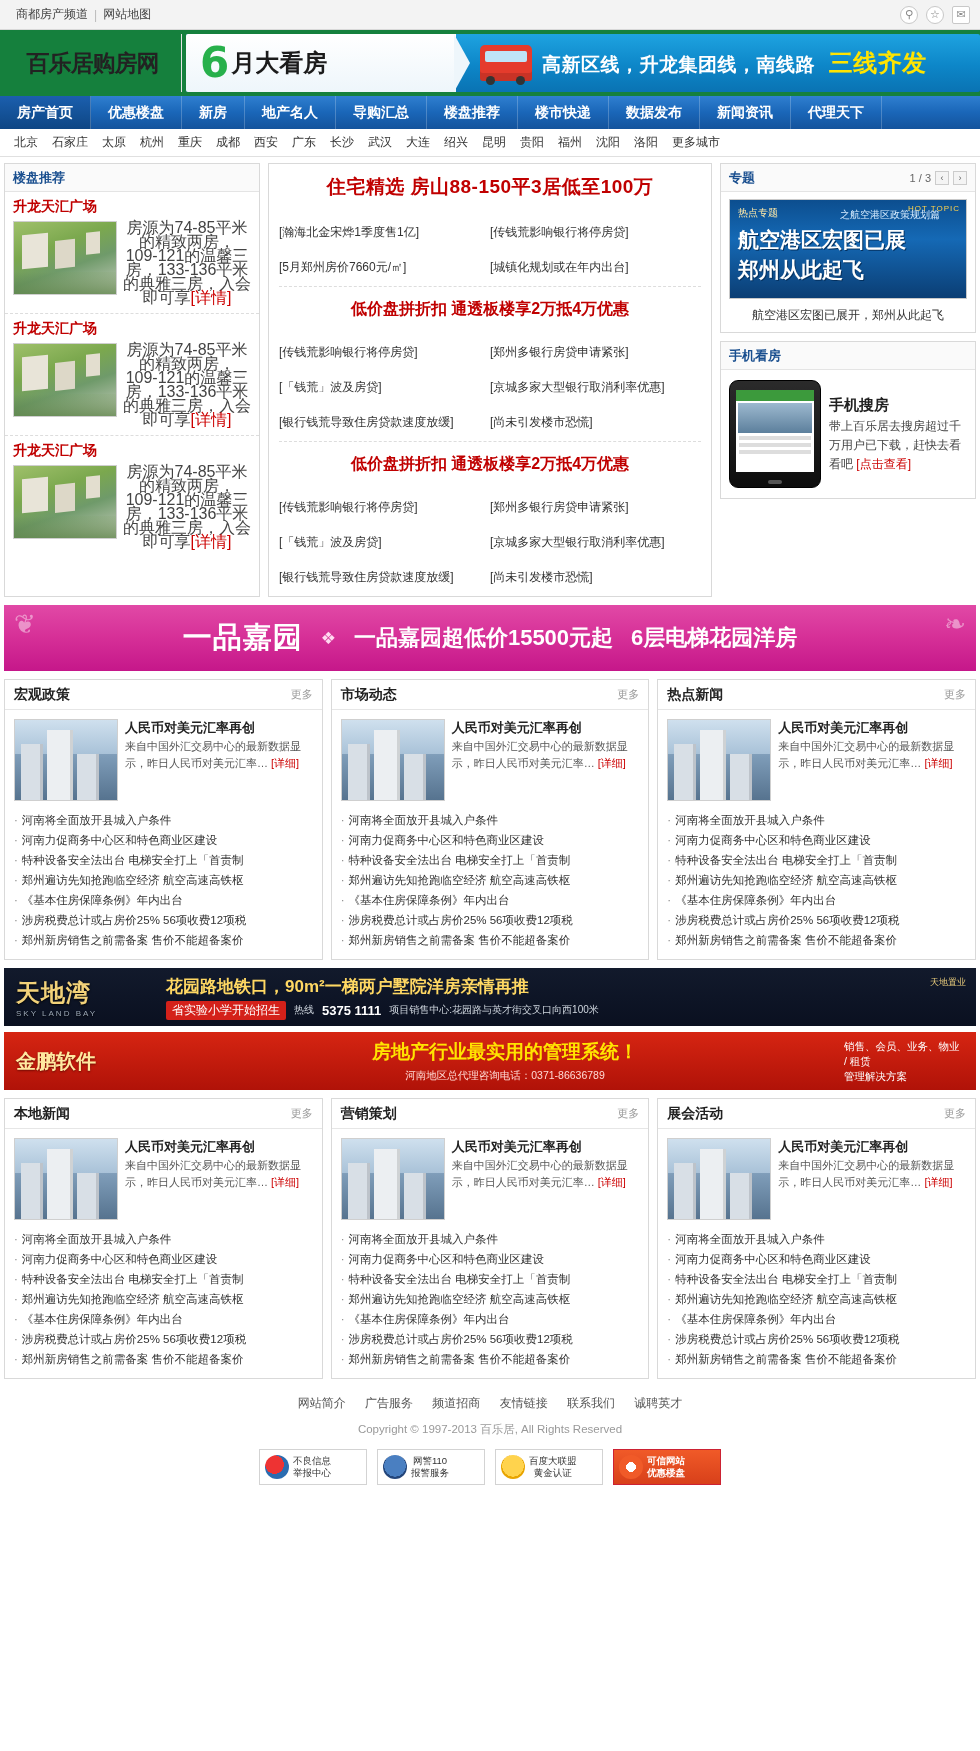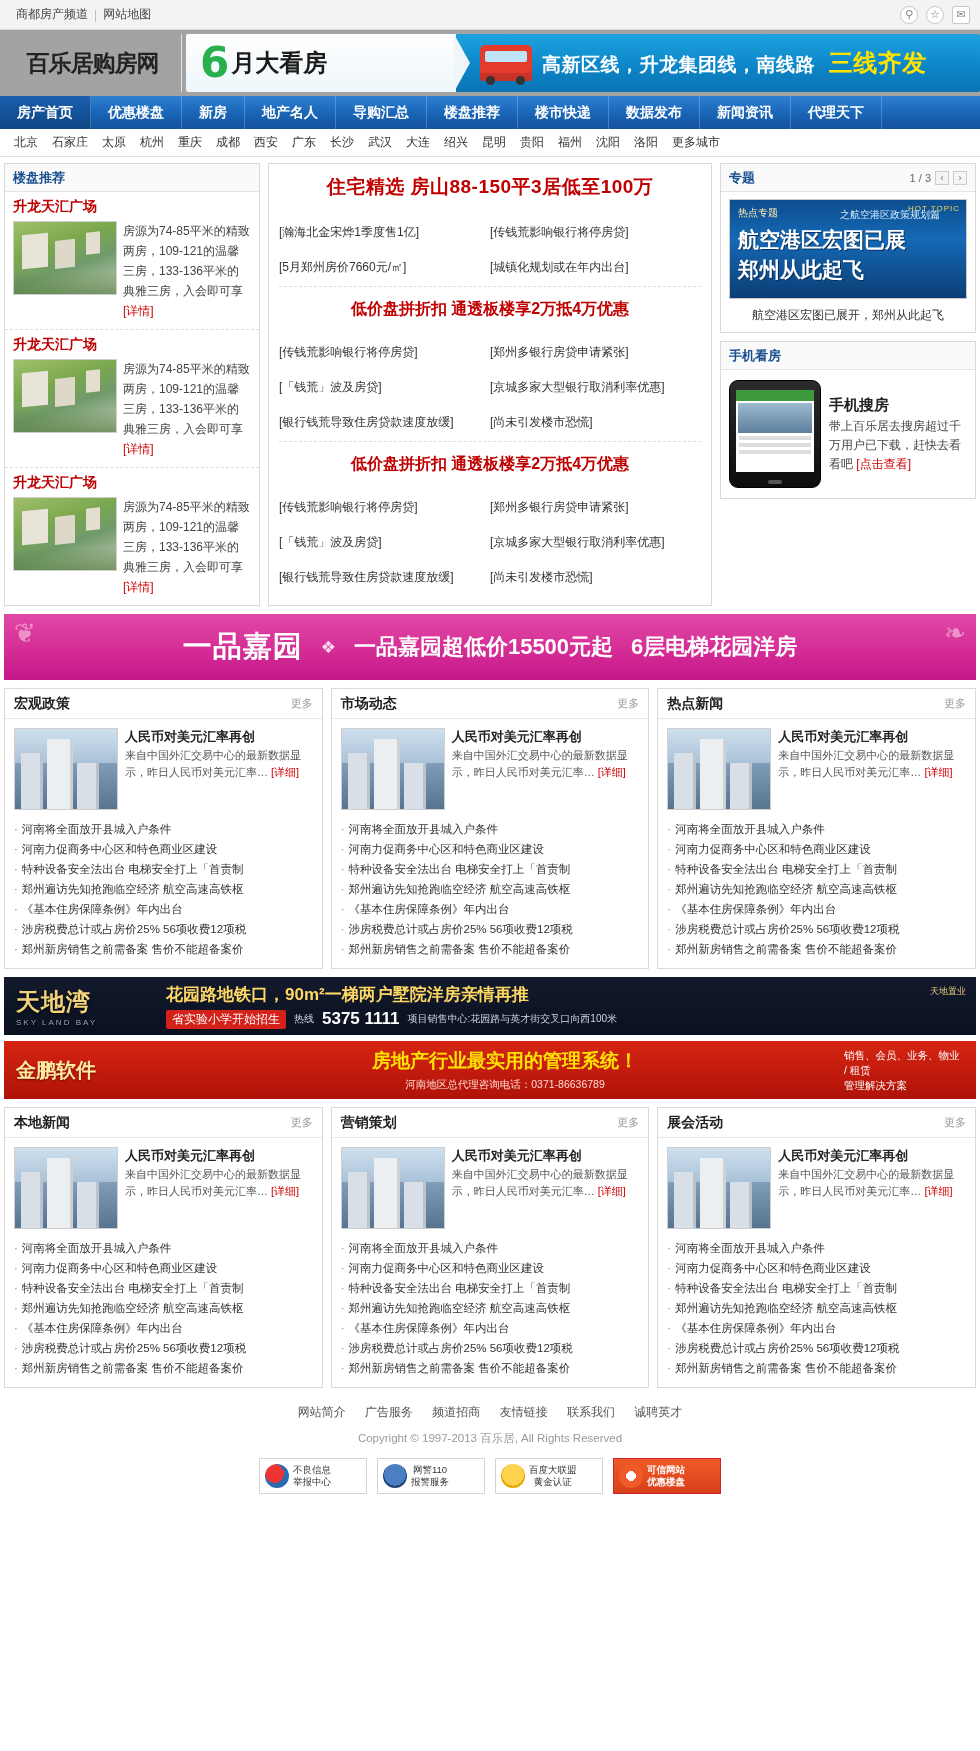--- a/index.html
+++ b/index.html
@@ -34,21 +34,21 @@
     display:flex; align-items:center; justify-content:center;
     font-size:11px; color:#888;
   }
   .tb-ic.sq { border-radius:2px; }
 
   
   .header {
     height: 66px;
     display: flex;
     align-items: flex-end;
-    background: #a3a3a3;
+    background: #15803d;
     padding: 4px 0 4px 4px;
   }
   .logo {
     width: 178px; height: 58px;
     display:flex; align-items:center; justify-content:center;
     border-right: 1px solid #e4e4e4;
   }
   .logo-text {
     font-size: 23px; font-weight: bold; color: #222; letter-spacing:-1px;
     font-family: "DejaVu Sans", sans-serif;
@@ -138,21 +138,21 @@
   }
   .thumb:before{
     content:""; position:absolute; left:8px; top:12px; width:26px; height:34px;
     background:#e8e4d8; box-shadow: 30px 6px 0 -3px #ddd8c8, 58px -2px 0 -6px #e3decf;
     transform: skewY(-6deg);
   }
   .thumb:after{
     content:""; position:absolute; left:0; bottom:0; right:0; height:22px;
     background: linear-gradient(180deg, rgba(120,160,90,.1), rgba(90,130,70,.75));
   }
-  .rec-desc { font-size:12px; line-height:20px; color:#444; }
+  .rec-desc { font-size:16px; line-height:14px; color:#444;text-align:center; }
   .rec-desc .det { color:#c00; }
 
   
   .col-mid { flex:1; }
   .mid-pad { padding: 4px 10px 8px 10px; }
   .mid-h1 {
     color:#c00000; font-size:19px; font-weight:bold; text-align:center;
     padding: 6px 0 8px 0; letter-spacing:.5px;
   }
   .mid-h2 {
@@ -279,21 +279,21 @@
   .ad-dark .brand {
     font-size:24px; font-weight:bold; color:#f2d27a; width:150px;
     text-shadow: 0 1px 2px #000; letter-spacing:1px;
   }
   .ad-dark .brand small { display:block; font-size:8px; color:#9aa6b5; letter-spacing:2px; font-weight:normal;}
   .ad-dark .main1 { font-size:17px; font-weight:bold; color:#ffd863; }
   .ad-dark .l2 { display:flex; align-items:center; gap:8px; margin-top:3px; }
   .ad-dark .tagred {
     background:#d4211a; color:#fff; font-size:12px; padding:1px 6px; border-radius:2px;
   }
-  .ad-dark .phone-no { font-size:17px; font-weight:bold; color:#fff;text-align:right; }
+  .ad-dark .phone-no { font-size:13px; font-weight:bold; color:#fff;text-align:right; }
   .ad-dark .tiny { font-size:10px; color:#cfd6de; }
   .ad-dark .corner {
     position:absolute; right:10px; top:8px; font-size:9px; color:#e6c97a;
   }
 
   
   .ad-red {
     margin: 6px 4px 0 4px; height: 58px;
     background: linear-gradient(180deg,#d62512 0%, #b01208 100%);
     display:flex; align-items:center; padding: 0 12px; color:#fff; position:relative;

